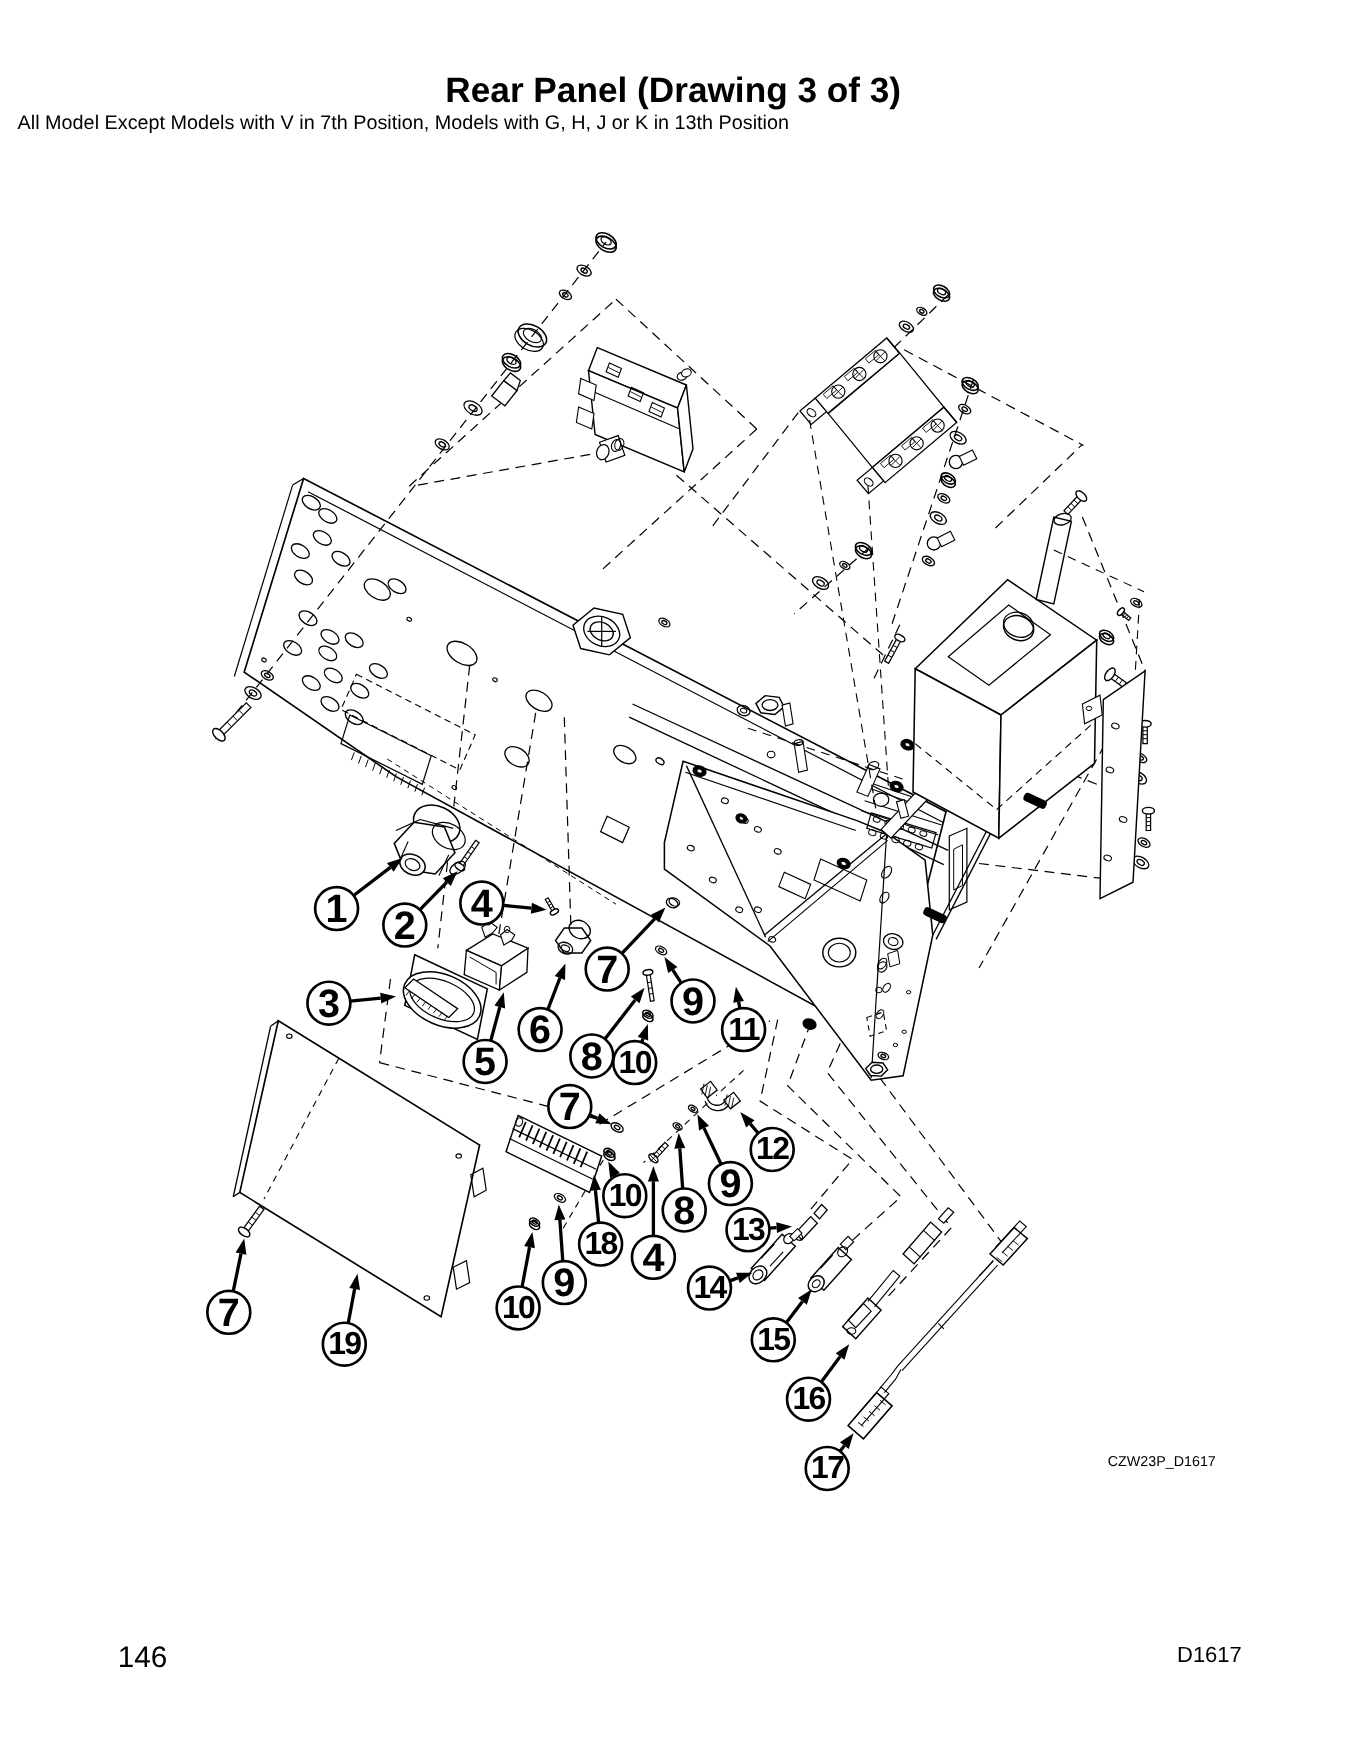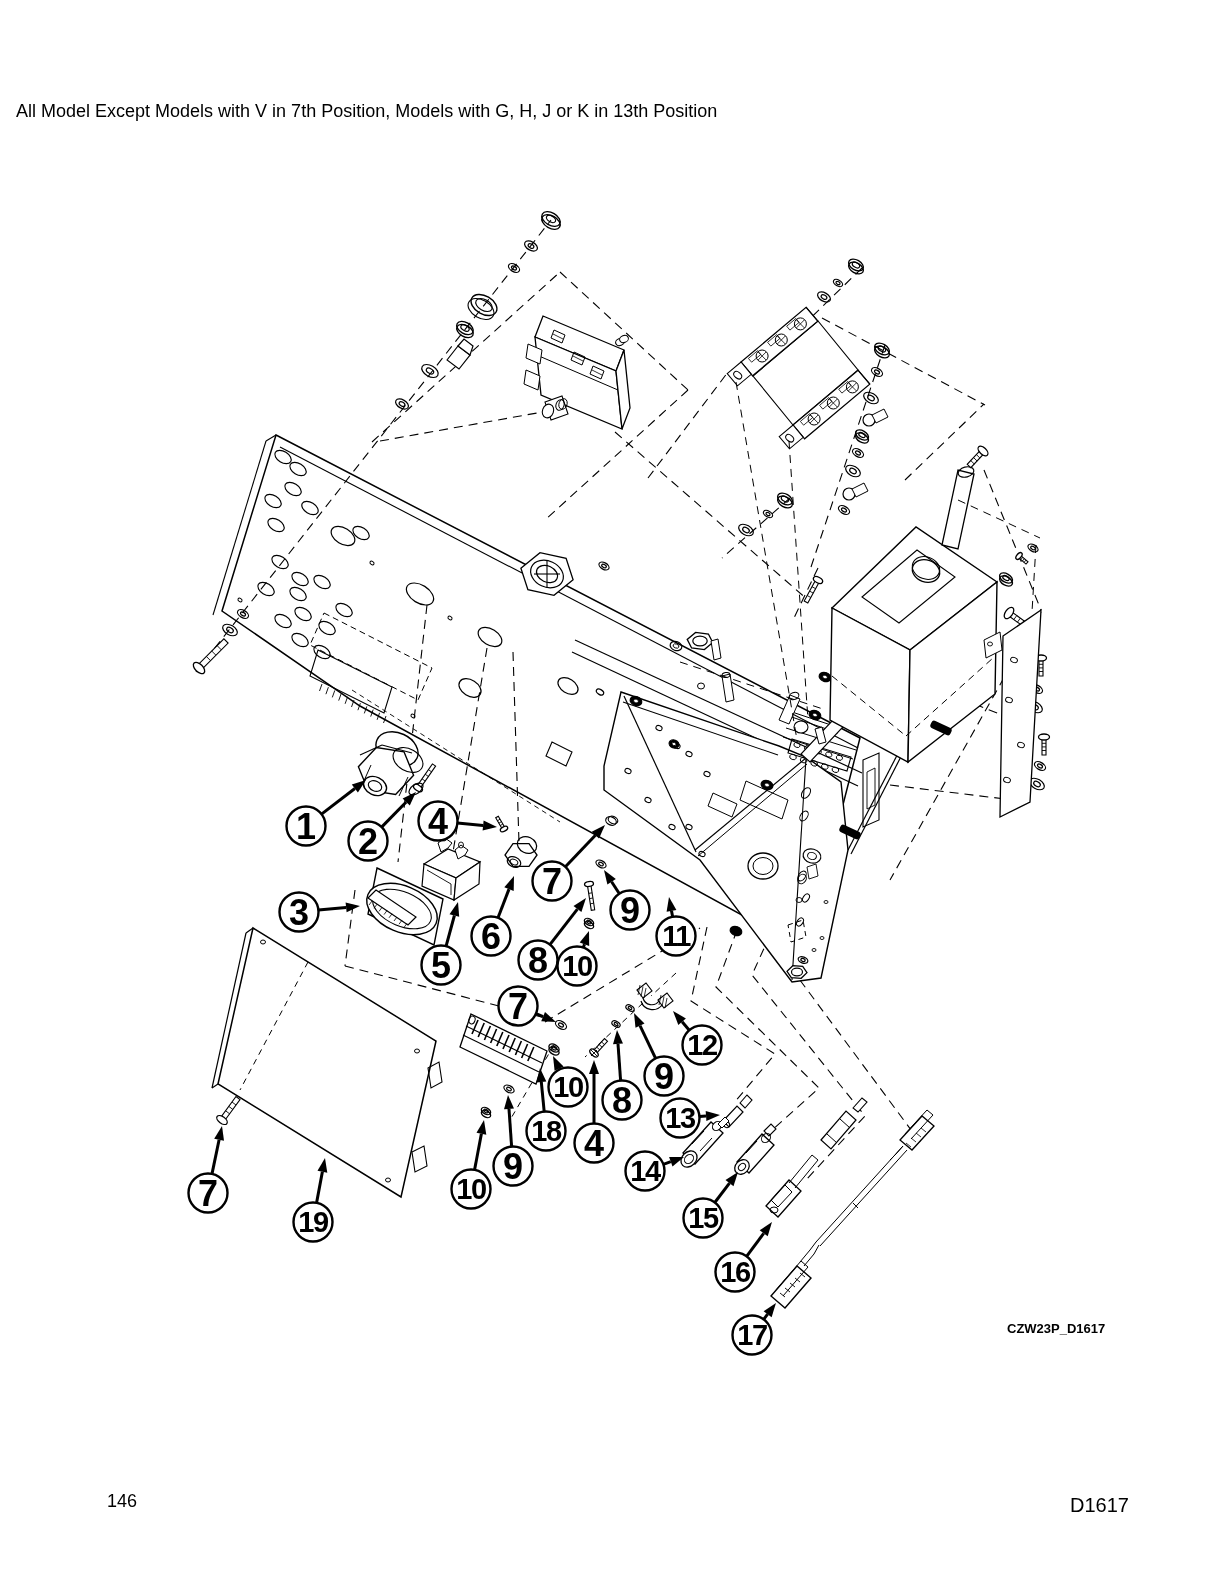--- a/index.html
+++ b/index.html
@@ -1,20 +1,20 @@
 <!DOCTYPE html>
 <html><head><meta charset="utf-8"><style>
 html,body{margin:0;padding:0;background:#fff;}
 .page{position:relative;width:1224px;height:1584px;background:#fff;font-family:"Liberation Sans",sans-serif;overflow:hidden;transform:translateZ(0);}
 .t1{position:absolute;top:64px;left:0;width:100%;text-align:center;font-size:32px;font-weight:bold;color:#000;}
 .t2{position:absolute;top:101px;left:16px;width:100%;text-align:left;font-size:18px;color:#000;}
-.f1{position:absolute;top:1491px;left:107px;font-size:18px;color:#000;}
+.f1{position:absolute;top:1491px;left:107px;font-size:27px;color:#000;}
 .f2{position:absolute;top:1494px;left:0;width:100%;text-align:center;font-size:16.2px;color:#000;}
 .f3{position:absolute;top:1494px;left:1070px;font-size:20px;color:#000;}
-.czw{position:absolute;top:1321px;left:1007px;font-size:13px;color:#000;font-weight:bold;}
+.czw{position:absolute;top:1321px;left:1007px;font-size:13px;color:#000;}
 svg{position:absolute;top:0;left:0;}
 </style></head><body>
 <div class="page">
 <svg width="1224" height="1584" viewBox="0 0 1224 1584" font-family="Liberation Sans, sans-serif">
       <polygon points="276.0,435.0 860.0,738.0 806.0,950.0 360.0,706.0 222.0,611.0" fill="#fff" stroke="#000" stroke-width="1.5"></polygon>
 <line x1="280.0" y1="447.0" x2="858.0" y2="748.0" stroke="#000" stroke-width="1.1"></line>
 <line x1="276.0" y1="435.0" x2="266.0" y2="441.0" stroke="#000" stroke-width="1.1"></line>
 <line x1="266.0" y1="441.0" x2="213.0" y2="615.0" stroke="#000" stroke-width="1.1"></line>
 <ellipse cx="283.0" cy="457.0" rx="9.0" ry="5.5" transform="rotate(32 283.0 457.0)" fill="none" stroke="#000" stroke-width="1.2"></ellipse>
 <ellipse cx="298.0" cy="469.0" rx="9.0" ry="5.5" transform="rotate(32 298.0 469.0)" fill="none" stroke="#000" stroke-width="1.2"></ellipse>
@@ -625,16 +625,17 @@
 <text x="703" y="1218" font-size="29" font-weight="bold" text-anchor="middle" dominant-baseline="central" letter-spacing="-1.5">15</text>
 <line x1="746.6" y1="1256.3" x2="763.7" y2="1233.3" stroke="#000" stroke-width="3"></line>
 <polygon points="772.0,1222.0 767.7,1236.2 759.7,1230.3" fill="#000"></polygon>
 <circle cx="735" cy="1272" r="19.5" fill="#fff" stroke="#000" stroke-width="2.4"></circle>
 <text x="735" y="1272" font-size="29" font-weight="bold" text-anchor="middle" dominant-baseline="central" letter-spacing="-1.5">16</text>
 <line x1="763.7" y1="1319.4" x2="767.6" y2="1314.2" stroke="#000" stroke-width="3"></line>
 <polygon points="776.0,1303.0 771.6,1317.2 763.6,1311.2" fill="#000"></polygon>
 <circle cx="752" cy="1335" r="19.5" fill="#fff" stroke="#000" stroke-width="2.4"></circle>
 <text x="752" y="1335" font-size="29" font-weight="bold" text-anchor="middle" dominant-baseline="central" letter-spacing="-1.5">17</text>
     </svg>
+<div class="t1">Rear Panel (Drawing 3 of 3)</div>
 <div class="t2">All Model Except Models with V in 7th Position, Models with G, H, J or K in 13th Position</div>
 <div class="czw">CZW23P_D1617</div>
 <div class="f1">146</div>
 <div class="f3">D1617</div>
 </div>
 </body></html>

